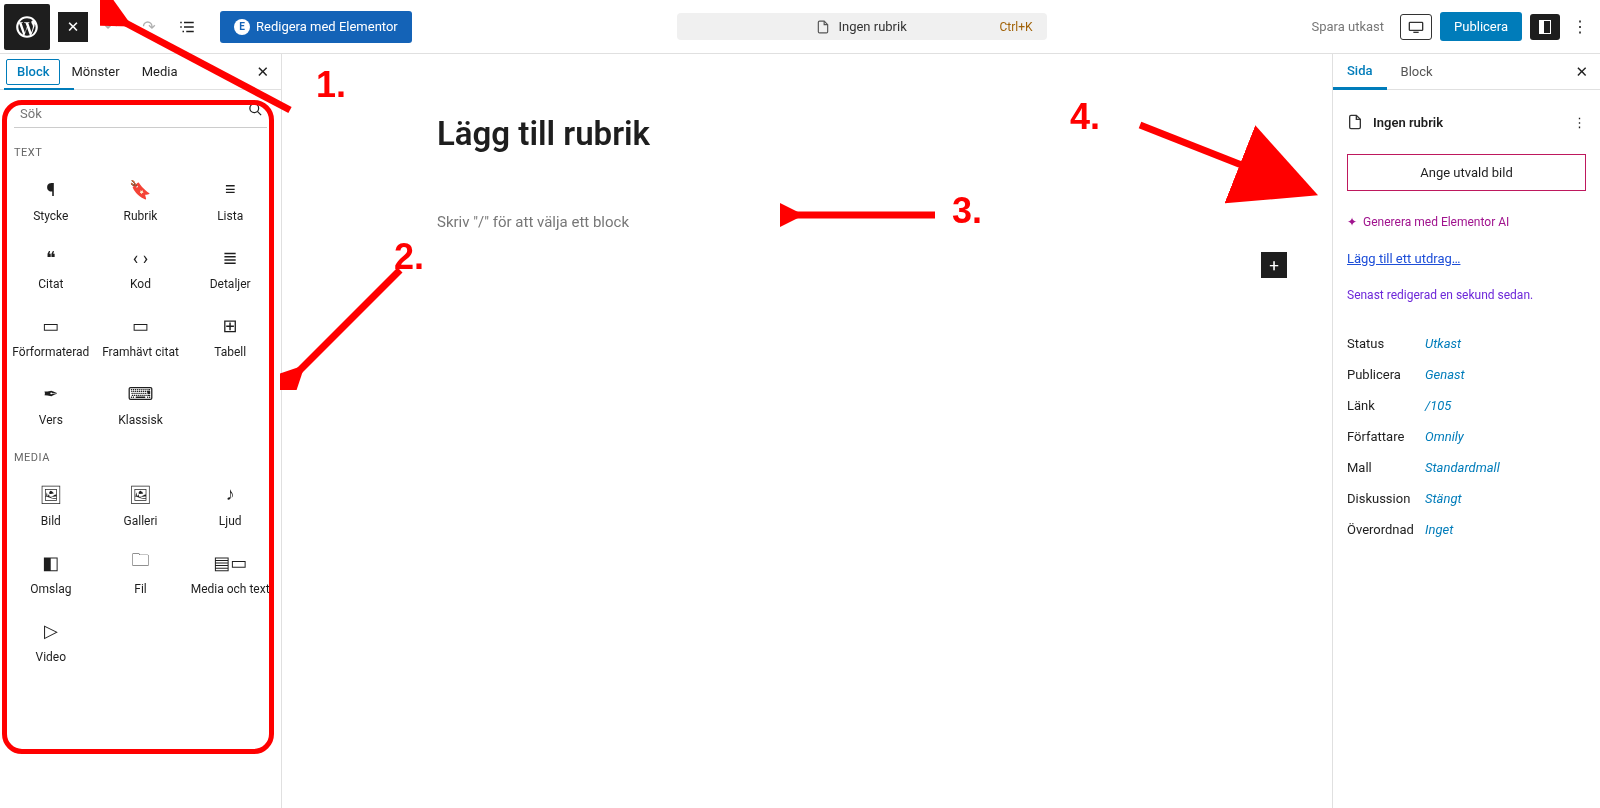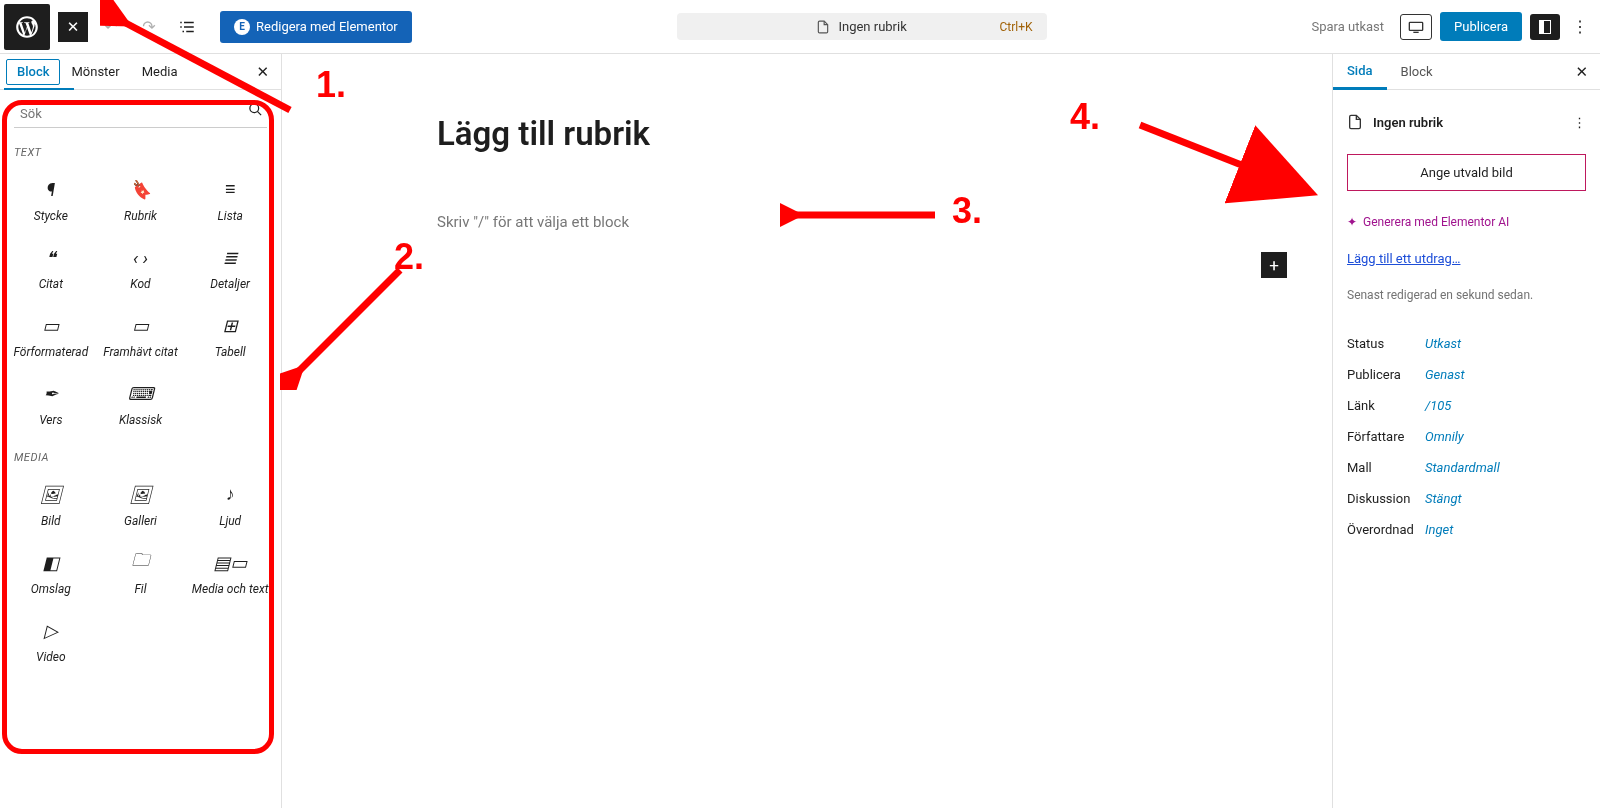--- a/index.html
+++ b/index.html
@@ -33,42 +33,42 @@
 .inserter-tab.active { border:1.5px solid #007cba; color:#007cba; font-weight:500; border-radius:2px; position:relative;}
 .underline-active { position:absolute; bottom:-1px; left:4px; width:70px; height:2.5px; background:#007cba;}
 .inserter-tabs .close-x{ margin-left:auto; font-size:15px; color:#222; padding:0 6px; cursor:pointer;}
 .search-row { padding: 10px 14px 4px; position:relative;}
 .search-row input { width:100%; padding:6px 28px 6px 6px; border:none; border-bottom:1px solid #ccc; font-size:13px; outline:none; background:transparent;}
 .search-row .mag{ position:absolute; right:18px; top:12px; font-size:14px; color:#1e1e1e;}
 .cat-label{ font-size:11px; color:#666; padding: 14px 14px 6px; letter-spacing:0.5px;}
 .block-grid{ display:grid; grid-template-columns: repeat(3, 1fr); padding: 0 6px;}
 .block-item{ display:flex; flex-direction:column; align-items:center; justify-content:center; padding: 14px 4px 10px; cursor:pointer; font-size:12px; color:#1e1e1e; text-align:center; gap:10px;}
 .block-item .bicon{ font-size:18px; color:#1e1e1e; height:20px; display:flex; align-items:center; justify-content:center;}
-.scroll-inner{ overflow:hidden; flex:1;font-style:italic;}
+.scroll-inner{ overflow:hidden; flex:1;}
 .red-border{ position:absolute; top:100px; left:2px; width:272px; height:654px; border:5px solid #f00; border-radius:20px; pointer-events:none; z-index:50;}
 
 
 .canvas { flex:1; position:relative; padding: 60px 0 0 0; }
 .canvas-inner{ margin: 0 auto; width: 700px; position:relative; left:-20px; }
 .title-placeholder { font-size: 33px; font-weight: 600; color: #1e1e1e; }
 .body-placeholder { font-size: 15px; color: #777; margin-top: 60px;}
 .add-block-btn{ position:absolute; top:198px; right: 45px; width:26px; height:26px; background:#1e1e1e; color:#fff; display:flex; align-items:center; justify-content:center; font-size:17px;}
 
 
 .rsidebar { width: 268px; border-left: 1px solid #e0e0e0; display:flex; flex-direction:column; font-size:13px; color:#1e1e1e;gap:12px;}
 .rsidebar-tabs{ display:flex; align-items:center; border-bottom:1px solid #e0e0e0; height:36px; position:relative;}
 .rtab{ padding: 0 14px; height:36px; display:flex; align-items:center; color:#555;}
 .rtab.active{ color:#007cba; border-bottom:3px solid #007cba; font-weight:500;}
 .rsidebar-tabs .close-x{ margin-left:auto; padding:0 12px; font-size:15px; cursor:pointer;}
 .rs-title-row{ padding: 12px 14px; display:flex; align-items:center; gap:10px; font-weight:600; position:relative;}
 .rs-title-row .dots{margin-left:auto; font-weight:normal;}
 .featured-btn{ margin: 0 14px 12px; padding: 10px; border:1px solid #be185d; text-align:center; cursor:pointer; font-size:13px;}
 .ai-link{ color:#a0138e; padding: 0 14px 10px; display:flex; align-items:center; gap:6px; font-size:12px;}
 .excerpt-link{ color:#1d4ed8; text-decoration:underline; padding: 0 14px 10px; font-size:13px;}
-.meta-text{ color:#737373; padding: 0 14px 14px; font-size:12px;}
+.meta-text{ color:#6d28d9; padding: 0 14px 14px; font-size:12px;}
 .meta-row{ display:flex; padding: 8px 14px; font-size:13px;}
 .meta-row .mlabel{ width: 78px; color:#1e1e1e;}
 .meta-row .mval{ color:#007cba;font-style:italic;}
 
 
 .ann{ position:absolute; z-index:100; color:#f00; font-size:36px; font-weight:700; pointer-events:none; font-family: Arial, sans-serif;}
 .arrow-svg{ position:absolute; z-index:99; pointer-events:none;}
 </style>
 </head>
 <body>

